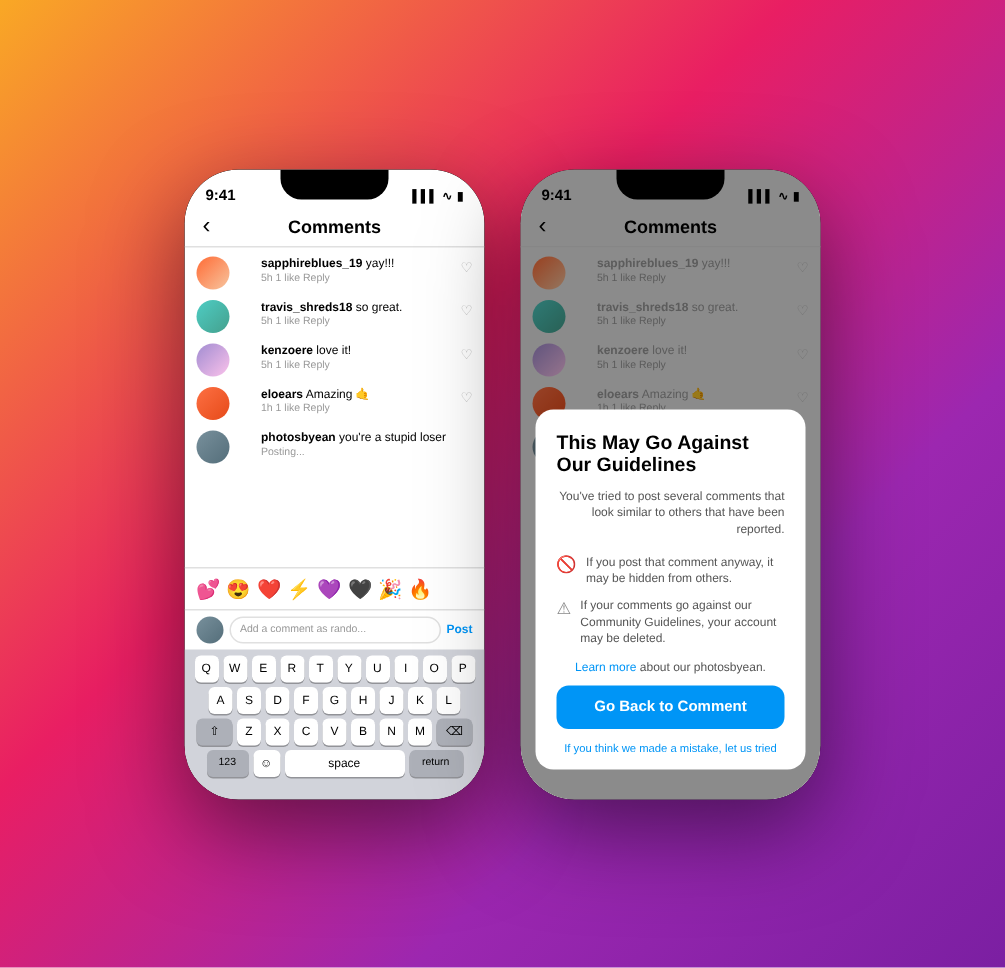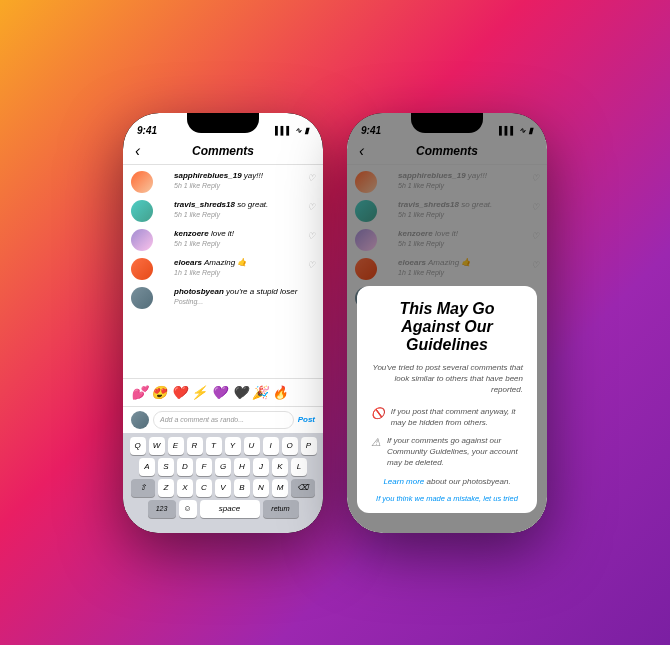--- a/index.html
+++ b/index.html
@@ -17,21 +17,20 @@
 
     
     .phone {
       width: 200px;
       height: 420px;
       background: #000;
       border-radius: 36px;
       position: relative;
       box-shadow: 0 20px 60px rgba(0,0,0,0.5);
       overflow: hidden;
-      font-style: italic;
     }
     .phone-screen {
       position: absolute;
       top: 0; left: 0; right: 0; bottom: 0;
       background: #fff;
       border-radius: 36px;
       overflow: hidden;
       display: flex;
       flex-direction: column;
     }
@@ -177,21 +176,21 @@
       color: #000;
     }
     .key.dark {
       background: #adb0b8;
       color: #000;
     }
     .key.wide {
       width: 24px;
     }
     .key.space {
-      width: 60px;
+      width: 80px;
       text-align: center;
     }
     .key.return-key {
       width: 36px;
       font-size: 7px;
     }
 
     
     .phone-right .comments-list {
       position: relative;
@@ -215,24 +214,24 @@
       padding-bottom: 20px;
     }
     .modal-card {
       background: #fff;
       margin: 0 10px;
       border-radius: 12px;
       padding: 14px 14px 10px;
       width: 100%;
     }
     .modal-title {
-      font-size: 16px;
+      font-size: 13px;
       font-weight: 800;
       color: #000;
-      text-align: center;
+      text-align: left;
       margin-bottom: 8px;
     }
     .modal-desc {
       font-size: 8px;
       color: #555;
       text-align: right;
       margin-bottom: 10px;
       line-height: 1.4;
     }
     .modal-warning {
@@ -492,20 +491,21 @@
         <div class="modal-warning">
           <span class="modal-warning-icon">⚠</span>
           <div class="modal-warning-text">If your comments go against our Community Guidelines, your account may be deleted.</div>
         </div>
 
         <div class="modal-link">
           <span style="color:#0095f6;">Learn more</span>
           <span style="color:#555;"> about our photosbyean.</span>
         </div>
 
+        <div class="modal-btn">Go Back to Comment</div>
 
         <div class="modal-footer">
           <span>If you think we made a mistake,</span>
           <span style="color:#0095f6;">let us tried</span>
         </div>
       </div>
     </div>
 
   </div>
 </div>

